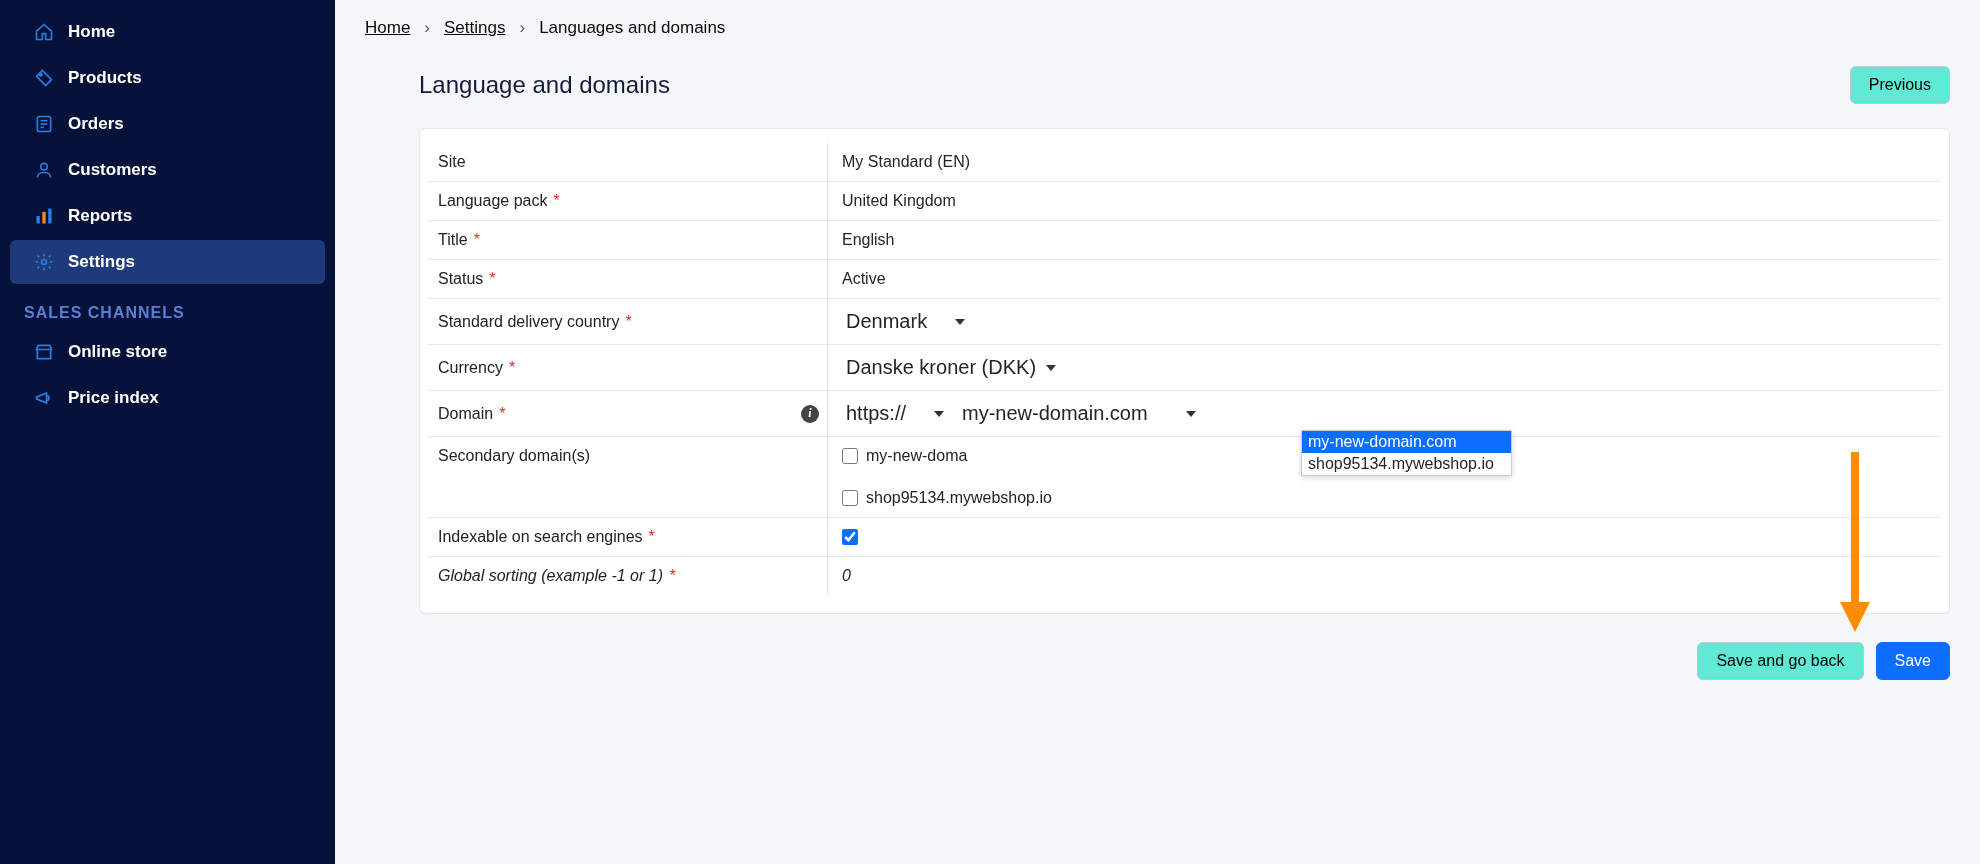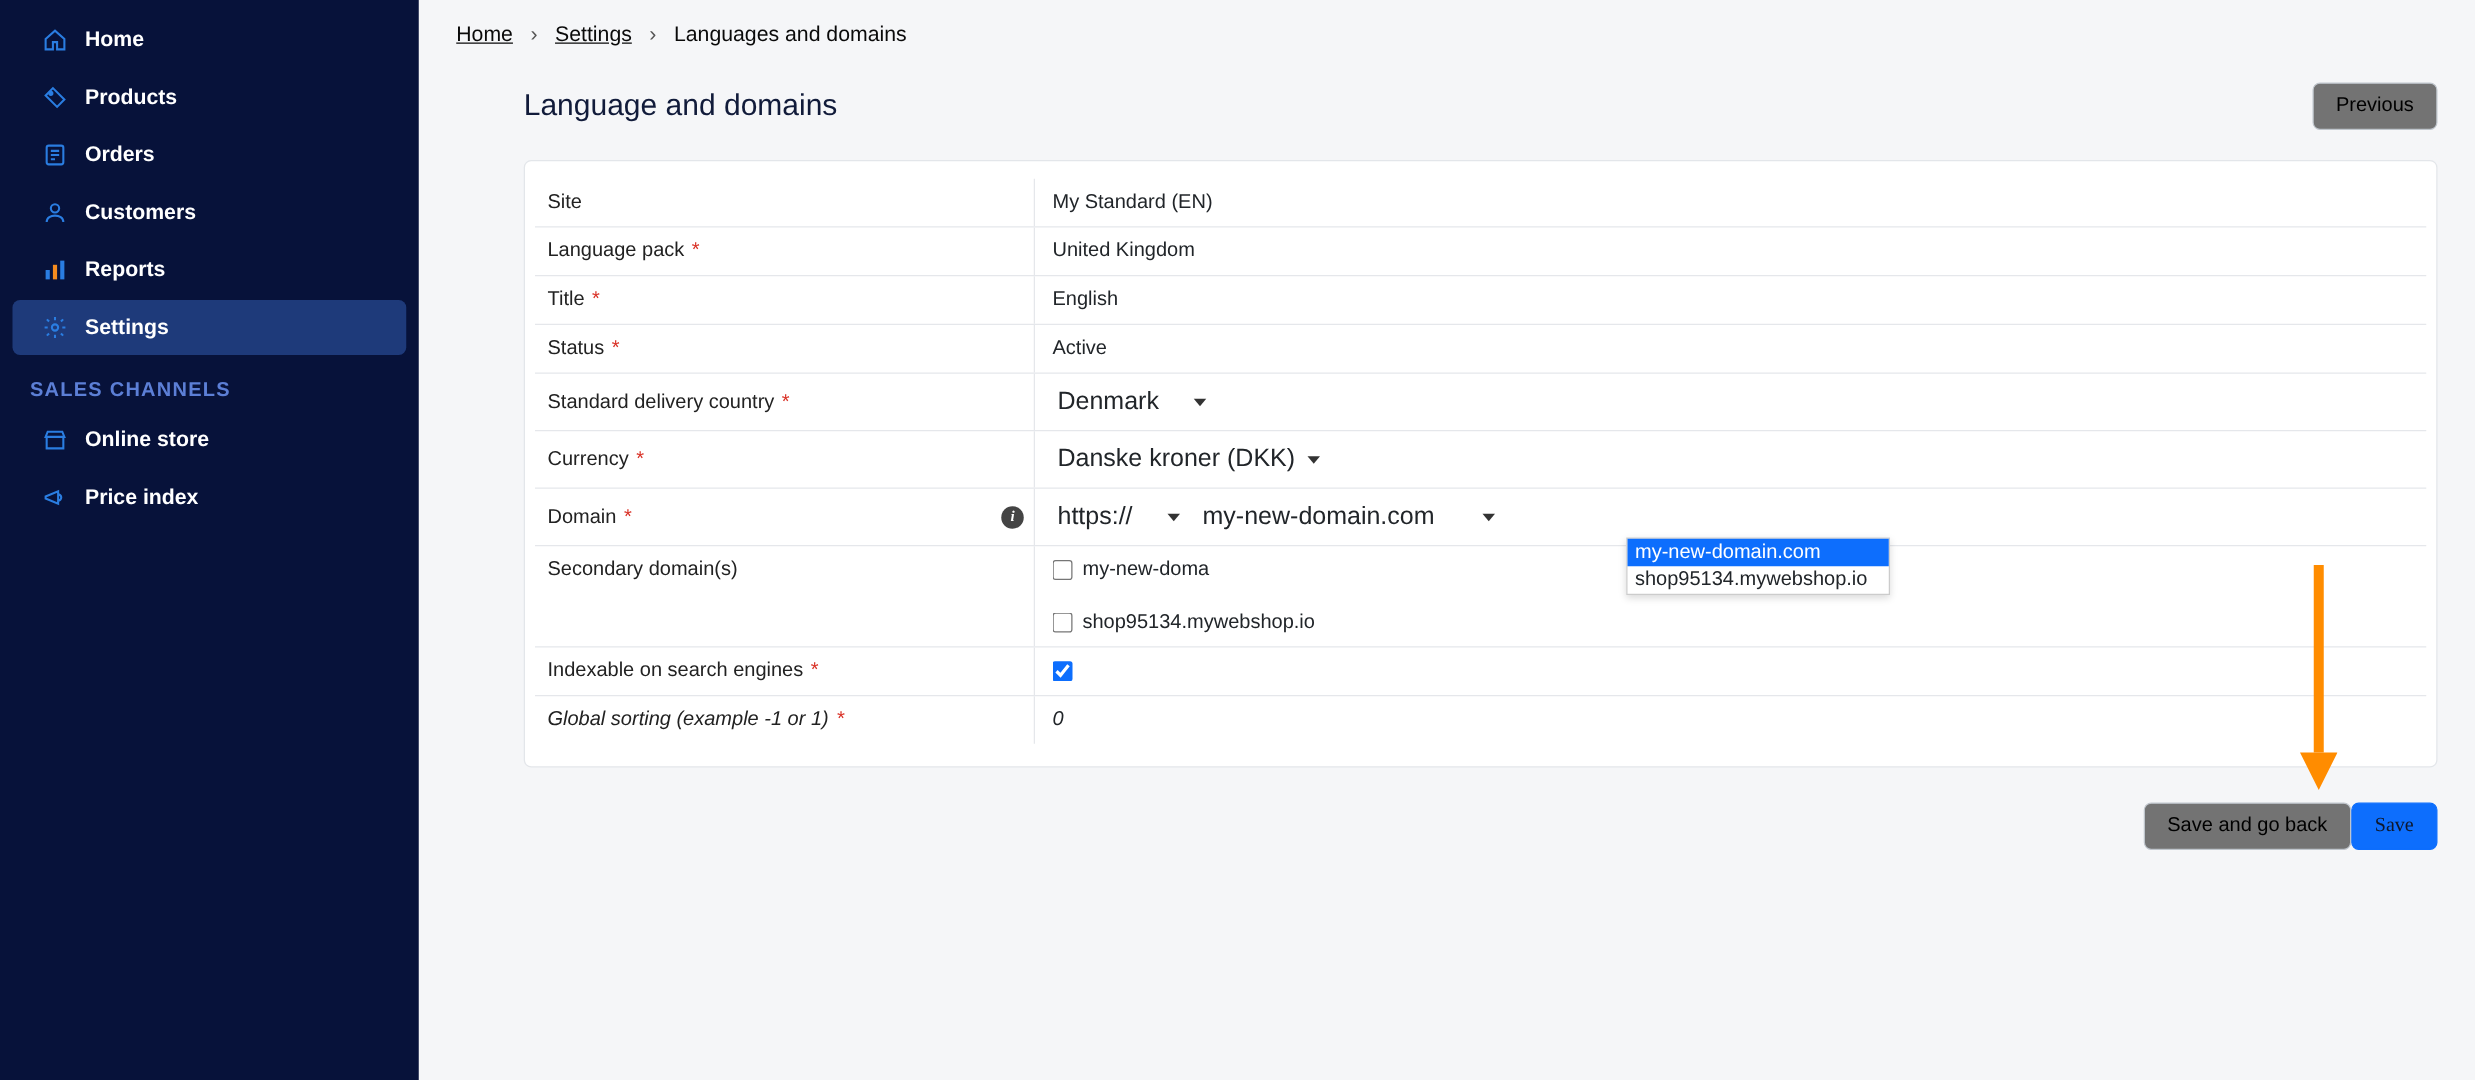--- a/index.html
+++ b/index.html
@@ -74,31 +74,30 @@
     justify-content: space-between;
     padding: 0 0 24px 54px;
   }
   .page-title {
     font-size: 24px;
     font-weight: 400;
     color: #111b3a;
   }
   .btn {
     border: 1px solid #bfc5cc;
-    background: #737373;
+    background: #5eead4;
     border-radius: 6px;
     padding: 9px 18px;
     font-size: 16px;
     cursor: pointer;
   }
   .btn-primary {
     background: #0d6efd;
     border-color: #0d6efd;
-    color: #0f172a;
-    font-family: Liberation Serif, serif;
+    color: #ffffff;
   }
   .card {
     background: #fff;
     border: 1px solid #e3e6ea;
     border-radius: 6px;
     margin: 0 0 0 54px;
     padding: 14px 8px 18px 8px;
   }
   .form-row {
     display: flex;
@@ -180,20 +179,21 @@
     padding: 2px 6px;
     cursor: pointer;
   }
   .dropdown-open .opt.sel {
     background: #0d6efd;
     color: #fff;
   }
   .footer-buttons {
     display: flex;
     justify-content: flex-end;
+    gap: 12px;
     padding: 28px 0 0 0;
   }
   .arrow-annotation {
     position: absolute;
     left: 1505px;
     top: 452px;
     z-index: 60;
     pointer-events: none;
   }
   svg { display: block; }

